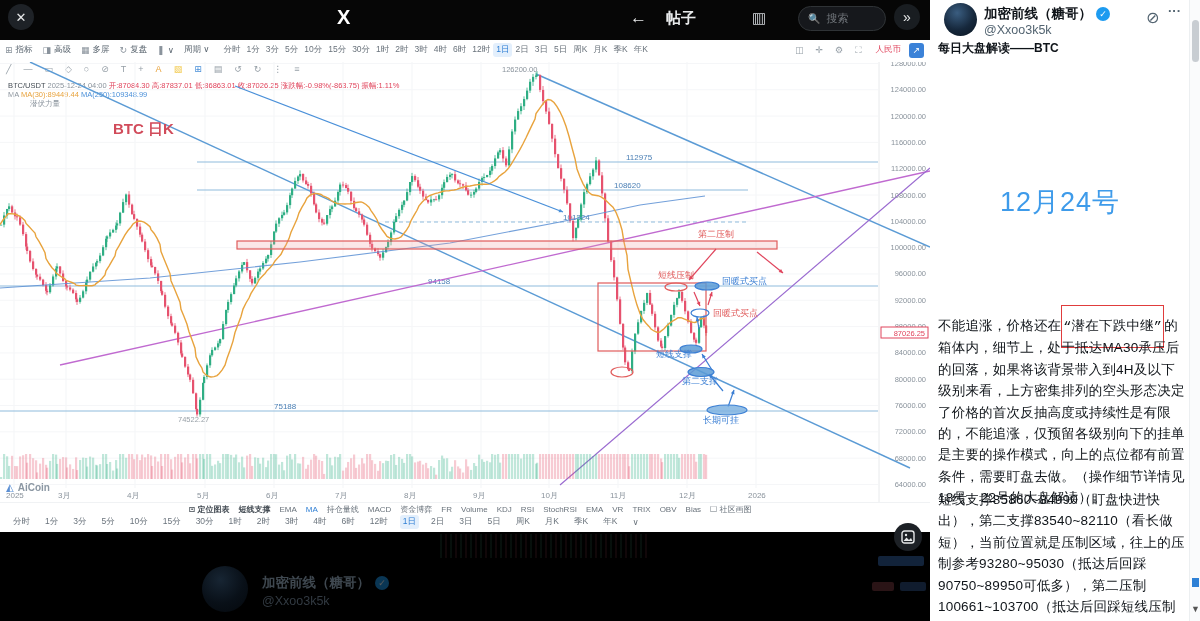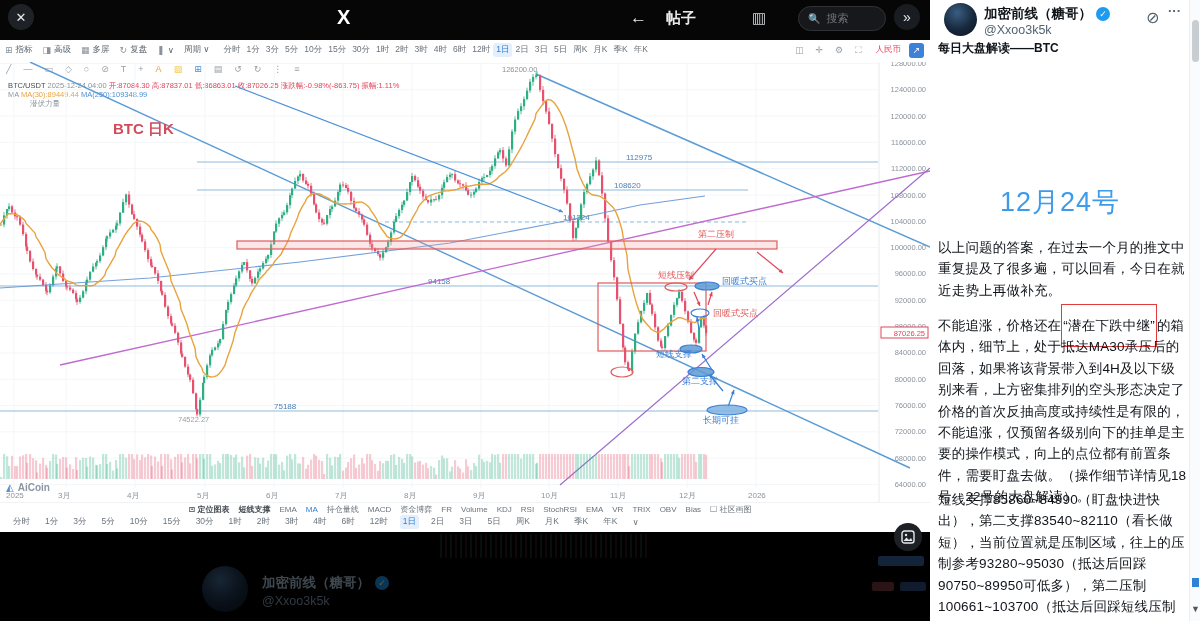--- a/index.html
+++ b/index.html
@@ -39,21 +39,21 @@
   .rpanel{position:absolute;left:930px;top:0;width:270px;height:621px;background:#fff;color:#0f1419;}
   .rp-name{position:absolute;left:54px;top:5px;font-size:13.5px;font-weight:700;display:flex;gap:4px;align-items:center;}
   .rp-handle{position:absolute;left:54px;top:23px;font-size:12.5px;color:#536471;}
   .avatar{position:absolute;left:14px;top:3px;width:33px;height:33px;border-radius:50%;
     background:radial-gradient(circle at 40% 30%,#3a5d80 0%,#16283c 55%,#0a141f 100%);}
   .badge{width:14px;height:14px;border-radius:50%;background:#1d9bf0;color:#fff;font-size:9px;
     display:inline-flex;align-items:center;justify-content:center;}
   .rp-title{position:absolute;left:8px;top:40px;font-size:12px;font-weight:700;}
   .rp-p{position:absolute;left:8px;width:250px;font-size:13.5px;line-height:21.4px;letter-spacing:.2px;}
   .dateoverlay{position:absolute;left:70px;top:184px;font-size:27px;font-weight:400;color:#3e9bea;letter-spacing:1px;}
-  .boxed{border:1.5px solid #e03c3c;padding:13px 1px;}
+  .boxed{border:1.5px solid #e03c3c;padding:13px 1px;font-family:Liberation Mono, monospace;}
   .scrolltrack{position:absolute;left:259px;top:0;width:11px;height:621px;background:#fafbfc;border-left:1px solid #eceff1;}
   .mediabtn{position:absolute;left:894px;top:523px;width:28px;height:28px;border-radius:50%;background:#1d2126;
     display:flex;align-items:center;justify-content:center;cursor:pointer;}
 </style>
 </head>
 <body>
 
 <div id="app">
 
   <div class="topbar">
@@ -1192,21 +1192,20 @@
     <div class="rp-name">
       <span>加密前线（糖哥）</span>
       <span class="badge">✓</span>
     </div>
     <div class="rp-handle">@Xxoo3k5k</div>
     <div class="abs" style="left:216px;top:8px;font-size:16px;color:#536471;">⊘</div>
     <div class="abs" style="left:238px;top:3px;font-size:13px;font-weight:700;color:#536471;">···</div>
 
     <div class="rp-title">每日大盘解读——BTC</div>
 
-    <div class="rp-p" style="top:237px;">以上问题的答案，在过去一个月的推文中重复提及了很多遍，可以回看，今日在就近走势上再做补充。</div>
     <div class="rp-p" style="top:315px;">
       <span>不能追涨，价格还在</span><span class="boxed">“潜在下跌中继”</span><span>的箱体内，细节上，处于抵达MA30承压后的回落，如果将该背景带入到4H及以下级别来看，上方密集排列的空头形态决定了价格的首次反抽高度或持续性是有限的，不能追涨，仅预留各级别向下的挂单是主要的操作模式，向上的点位都有前置条件，需要盯盘去做。（操作细节详情见18号、22号的大盘解读）。</span>
     </div>
     <div class="rp-p" style="top:489px;">短线支撑85860~84990（盯盘快进快出），第二支撑83540~82110（看长做短），当前位置就是压制区域，往上的压制参考93280~95030（抵达后回踩90750~89950可低多），第二压制100661~103700（抵达后回踩短线压制可低多）</div>
 
     <div class="dateoverlay">12月24号</div>
 
     <div class="scrolltrack">
       <div class="abs" style="left:2px;top:20px;width:7px;height:42px;border-radius:4px;background:#c8cdd2;"></div>
       <div class="abs" style="left:2px;top:578px;width:7px;height:9px;background:#2f81d6;"></div>

